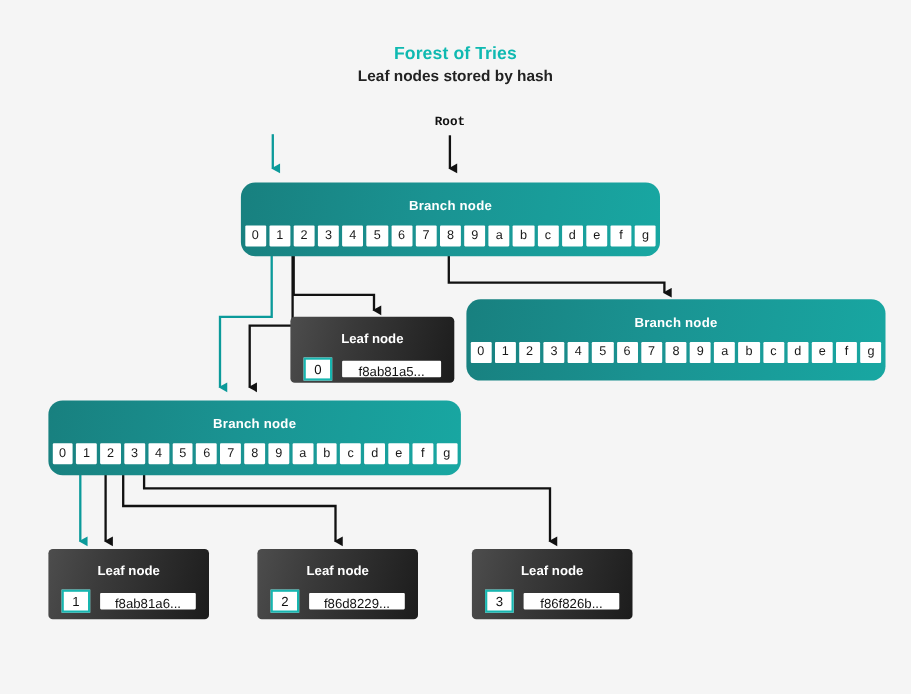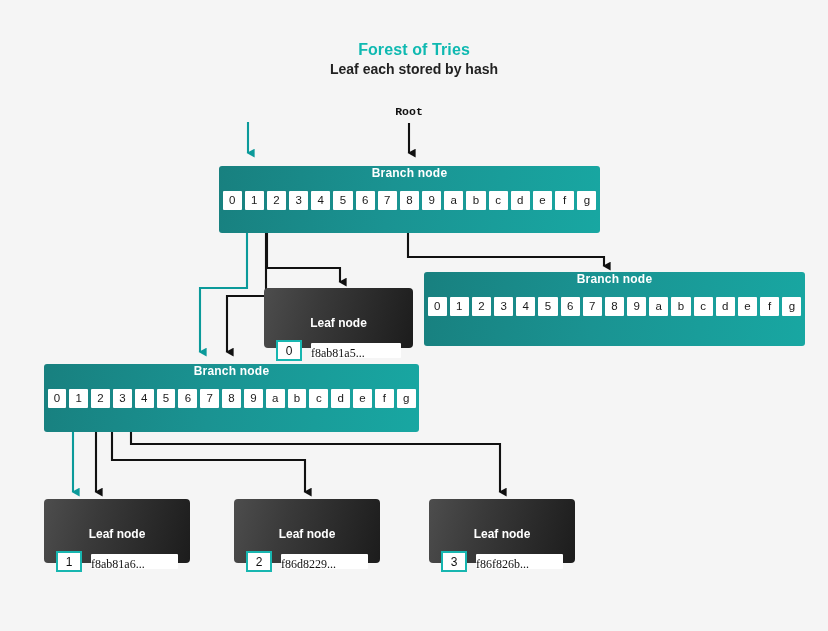--- a/index.html
+++ b/index.html
@@ -69,23 +69,24 @@
     left: 362px;
     top: 105px;
     width: 94px;
     color: #111111;
     font-family: Liberation Mono, monospace;
   }
 
   
   .branch {
     position: absolute;
-    border-radius: 3px;
+    border-radius: 13px;
     background: linear-gradient(100deg, #18807f 0%, #1a9392 45%, #18a7a2 100%);
     box-sizing: border-box;
+    padding-top: 14px;
   }
   .branch-title {
     text-align: center;
     color: #ffffff;
     font-size: 12px;
     font-weight: bold;
     letter-spacing: .2px;
   }
   .cell-row {
     display: flex;
@@ -103,21 +104,21 @@
     text-align: center;
     border-radius: 1px;
   }
 
   
   .leaf {
     position: absolute;
     border-radius: 4px;
     background: linear-gradient(105deg, #4d4d4d 0%, #3a3a3a 35%, #1c1c1c 100%);
     box-sizing: border-box;
-    padding-top: 28px;
+    padding-top: 13px;
   }
   .leaf-title {
     text-align: center;
     color: #ffffff;
     font-size: 12px;
     font-weight: bold;
   }
   .leaf-row {
     display: flex;
     align-items: center;
@@ -136,31 +137,31 @@
     box-sizing: border-box;
   }
   .leaf-hash {
     flex: 1 1 auto;
     height: 15px;
     margin-left: 9px;
     background: #ffffff;
     color: #111111;
     font-size: 12px;
     line-height: 21px;
+    text-align: center;
     border-radius: 1px;
-    font-family: Liberation Serif, serif;
   }
 </style>
 </head>
 <body>
 
 <div id="canvas">
 
   <div class="title-main">Forest of Tries</div>
-  <div class="title-sub">Leaf each stored by hash</div>
+  <div class="title-sub">Leaf nodes stored by hash</div>
 
   <div class="annot annot-root">Root</div>
 
   <svg id="wires" viewBox="0 0 828 631" width="828" height="631">
     <defs>
       <marker id="arrow-black" markerWidth="10" markerHeight="10" refX="4.5" refY="7.2" orient="auto" markerUnits="userSpaceOnUse">
         <path d="M0.2,0.6 L9,0.6 L4.6,8.6 Z" fill="#111111"></path>
       </marker>
       <marker id="arrow-teal" markerWidth="10" markerHeight="10" refX="4.5" refY="7.2" orient="auto" markerUnits="userSpaceOnUse">
         <path d="M0.2,0.6 L9,0.6 L4.6,8.6 Z" fill="#0b9a9a"></path>

